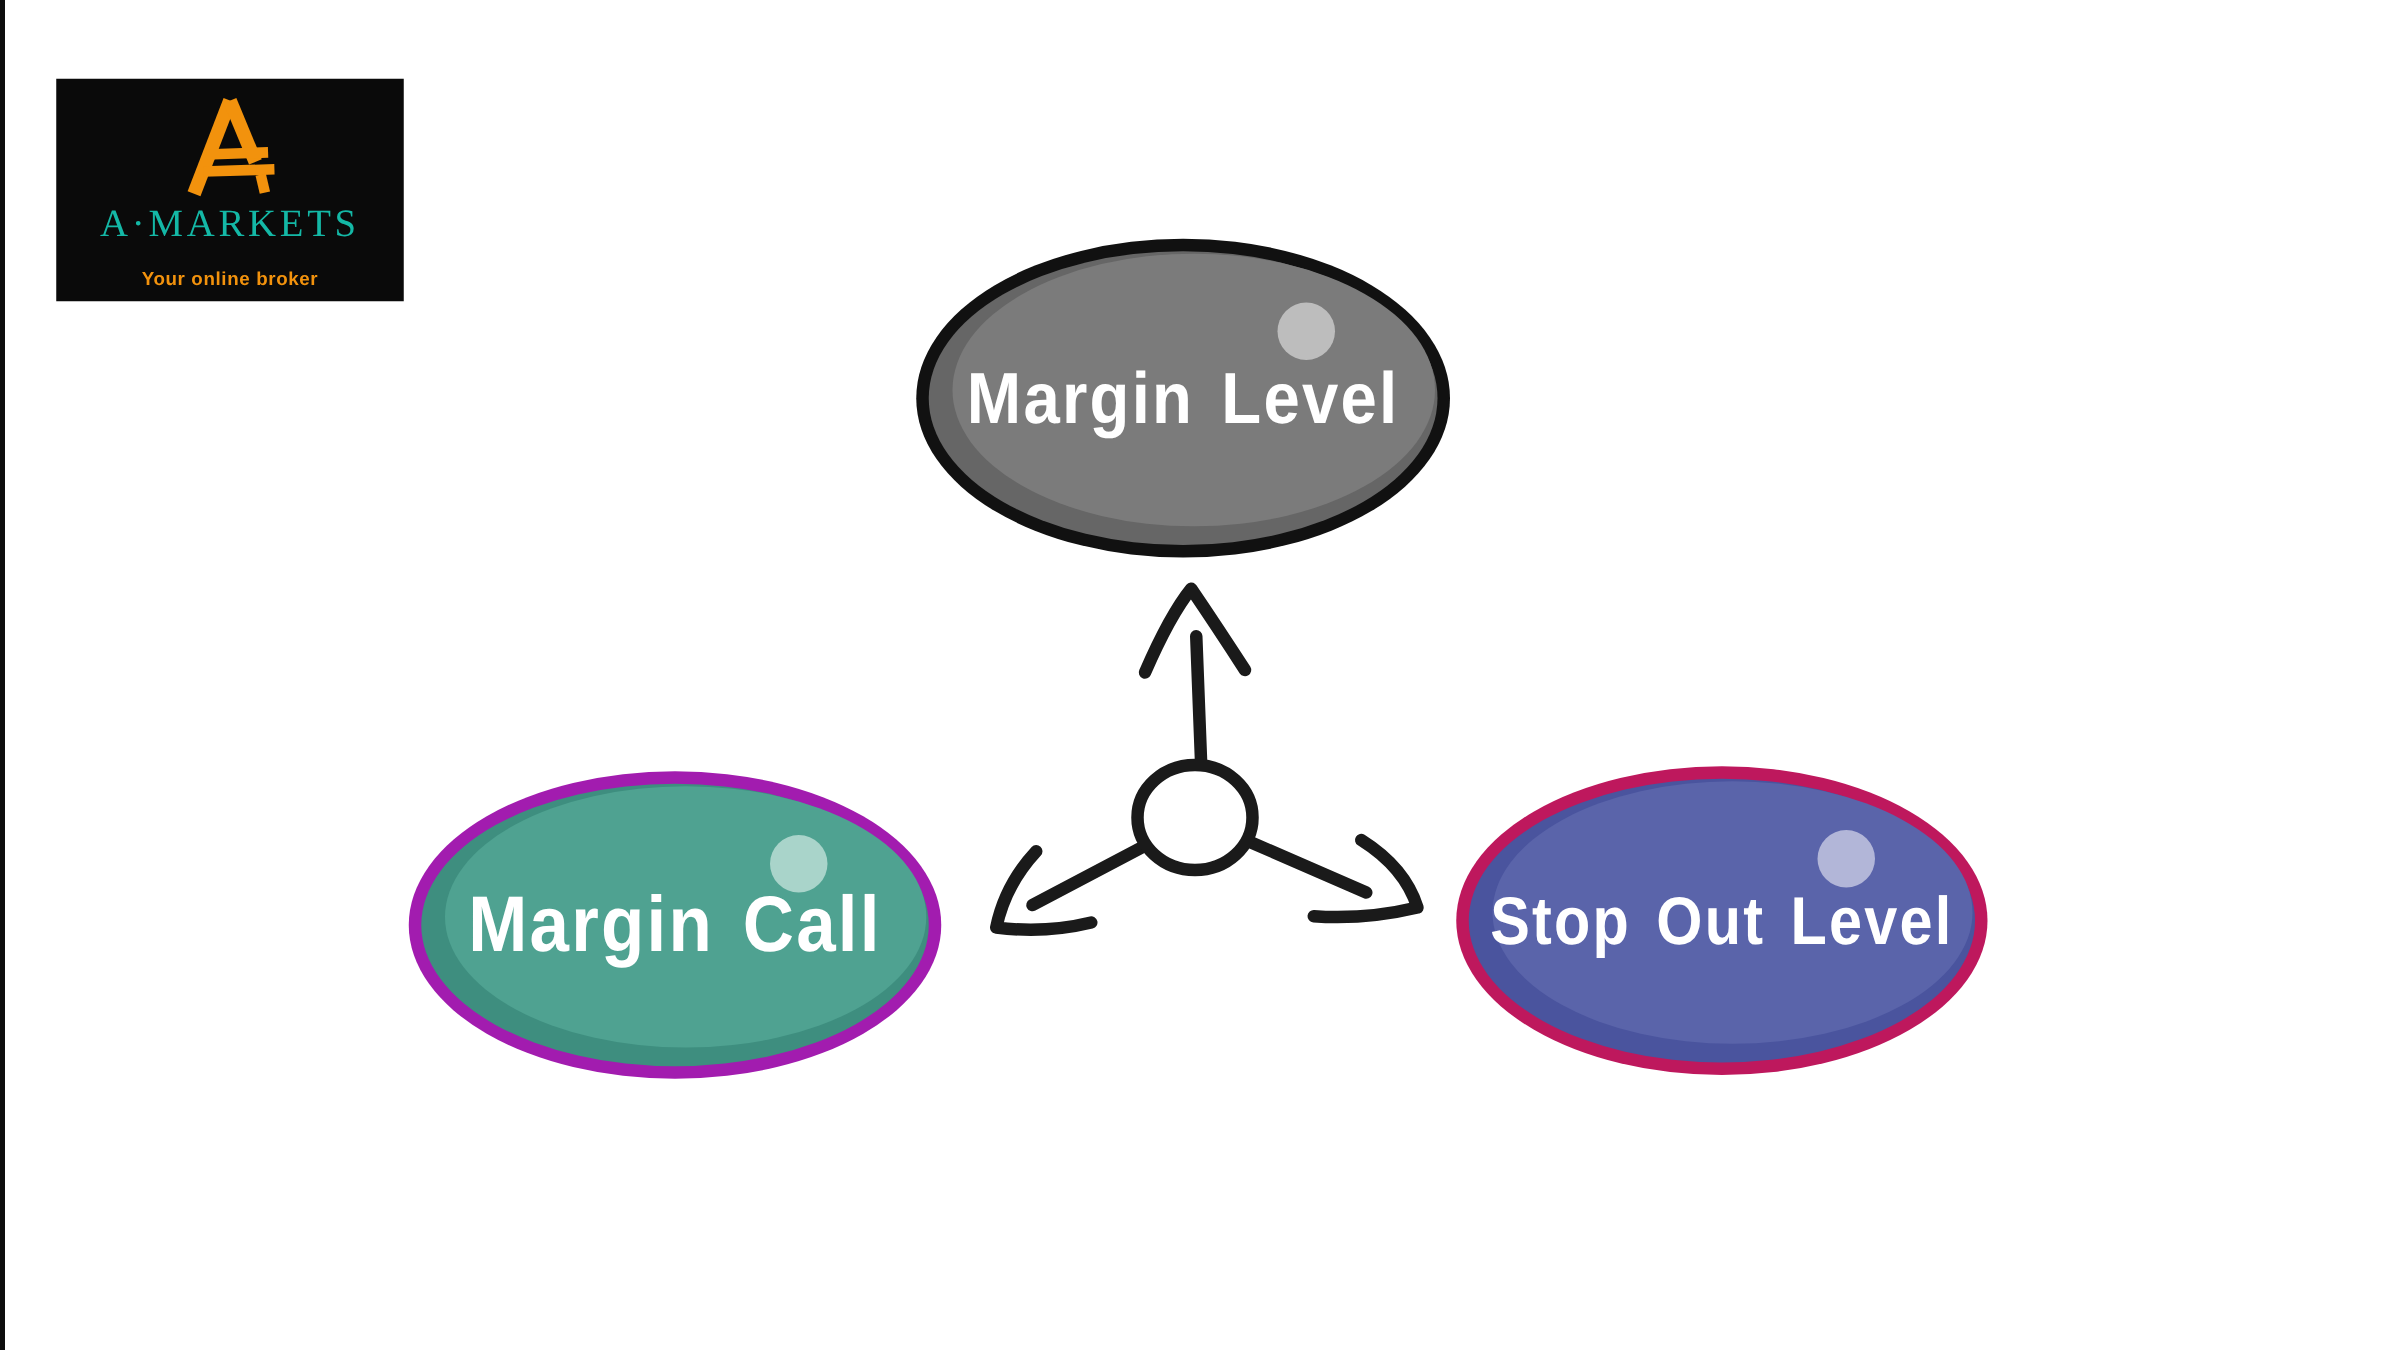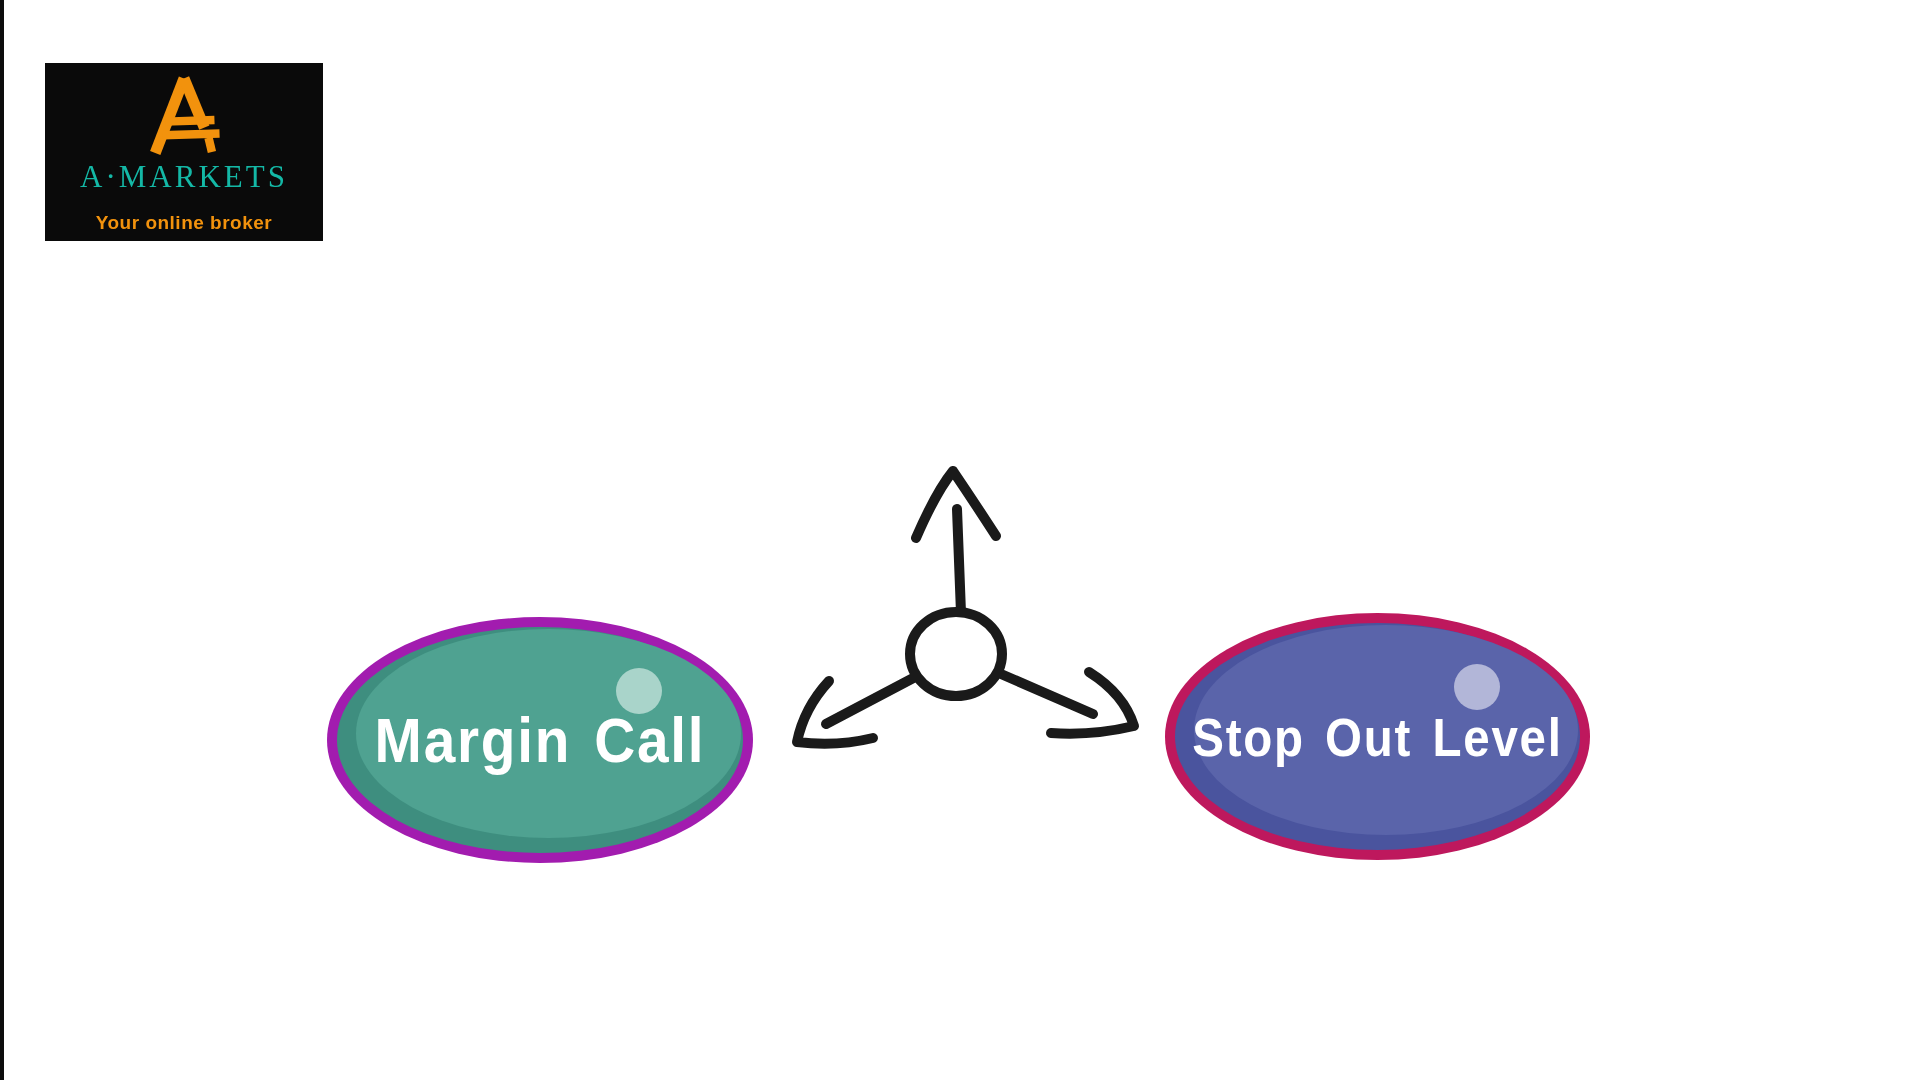--- a/index.html
+++ b/index.html
@@ -26,21 +26,21 @@
     display: flex; flex-direction: column;
     align-items: center; justify-content: center;
   }
   #logo .mark { width: 86px; height: 88px; margin-bottom: 2px; }
   #logo .brand {
     font-family: "Liberation Serif", serif;
     font-size: 31px; letter-spacing: 3px;
     line-height: 1.1; white-space: nowrap;
   }
   #logo .tagline {
-    font-size: 19px; font-weight: bold;
+    font-size: 15px; font-weight: bold;
     letter-spacing: 0.5px; margin-top: 18px;
     white-space: nowrap;
   }
 
   
   .bubble { position: absolute; border-radius: 50%; }
   .bubble .shade {
     position: absolute; inset: 10px; border-radius: 50%;
   }
   .bubble .fill {
@@ -104,20 +104,26 @@
   <svg id="connector" viewBox="0 0 1920 1080" xmlns="http://www.w3.org/2000/svg">
     <path d="M916 538 Q936 492 953 471 Q974 502 996 536" style="stroke: rgb(26, 26, 26);"></path>
     <path d="M957 509 L961 613" style="stroke: rgb(26, 26, 26);"></path>
     <path d="M919 675 L826 724" style="stroke: rgb(26, 26, 26);"></path>
     <path d="M829 681 Q804 708 797 742 Q836 747 873 738" style="stroke: rgb(26, 26, 26);"></path>
     <path d="M1001 674 L1093 714" style="stroke: rgb(26, 26, 26);"></path>
     <path d="M1089 672 Q1124 694 1134 726 Q1092 736 1051 733" style="stroke: rgb(26, 26, 26);"></path>
     <ellipse cx="956" cy="654" rx="46" ry="42" style="stroke: rgb(26, 26, 26); fill: rgb(255, 255, 255);"></ellipse>
   </svg>
 
+  <div id="bubble-margin-level" class="bubble" style="background: rgb(17, 17, 17);">
+    <div class="shade" style="background: rgb(102, 102, 102);"></div>
+    <div class="fill" style="background: rgb(123, 123, 123);"></div>
+    <div class="dot" style="background: rgb(189, 189, 189);"></div>
+    <div class="label" style="color: rgb(255, 255, 255);">Margin Level</div>
+  </div>
 
   <div id="bubble-margin-call" class="bubble" style="background: #a21caf;">
     <div class="shade" style="background: rgb(62, 142, 127);"></div>
     <div class="fill" style="background: rgb(79, 162, 145);"></div>
     <div class="dot" style="background: rgb(169, 212, 202);"></div>
     <div class="label" style="color: rgb(255, 255, 255);">Margin Call</div>
   </div>
 
   <div id="bubble-stop-out" class="bubble" style="background: #be185d;">
     <div class="shade" style="background: rgb(74, 84, 158);"></div>

